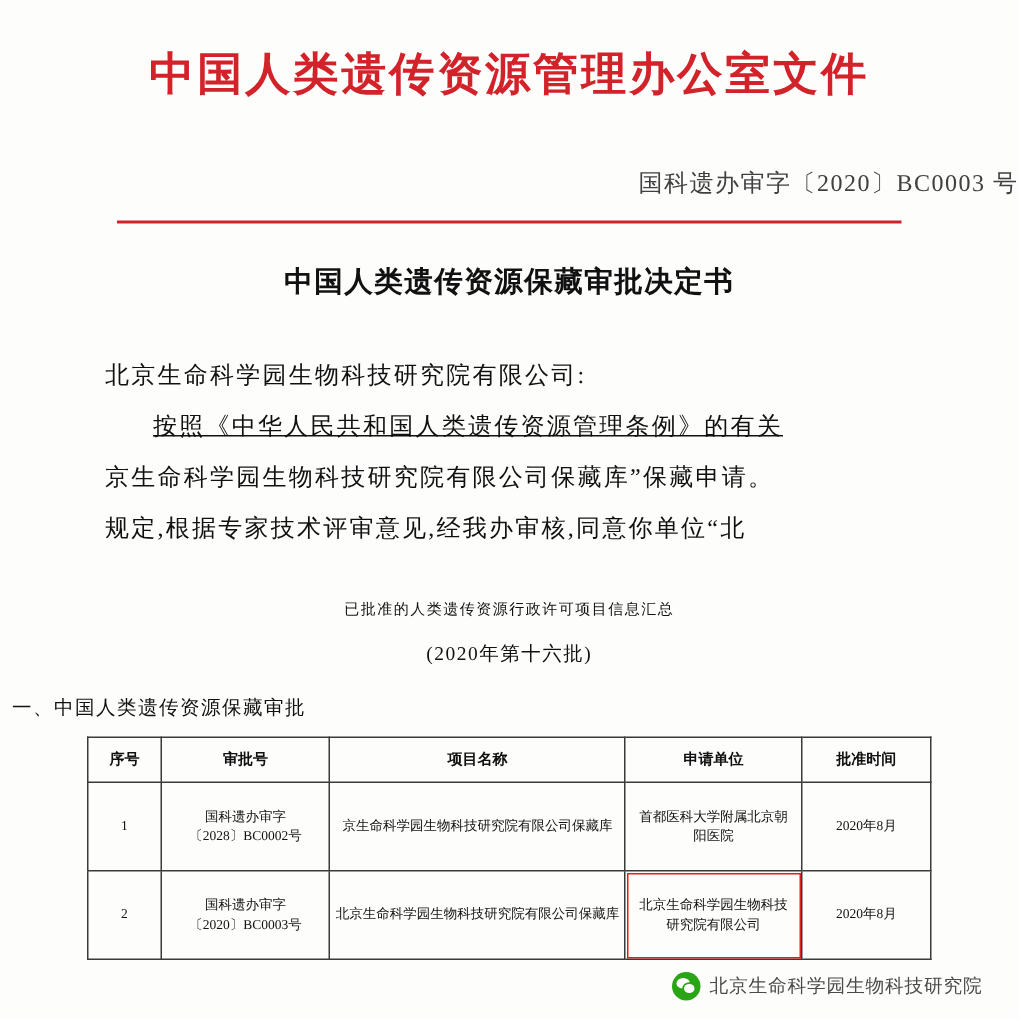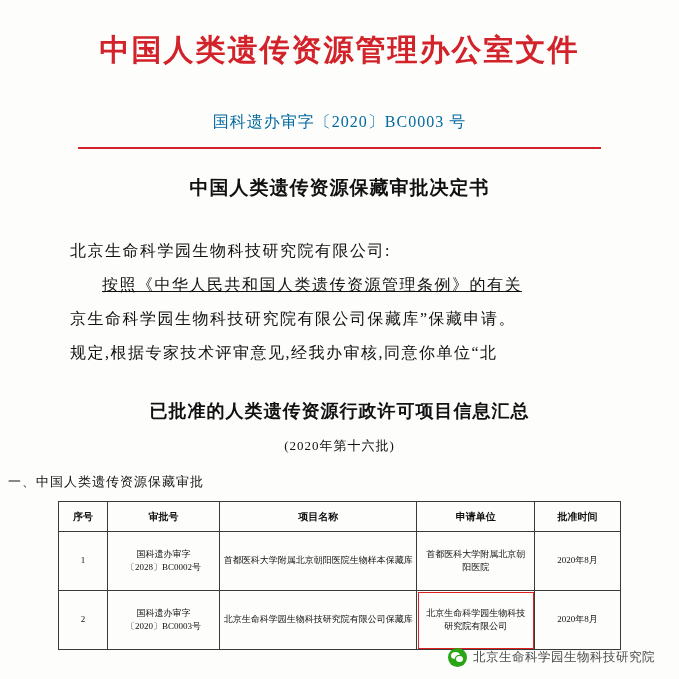--- a/index.html
+++ b/index.html
@@ -32,25 +32,25 @@
   .masthead-title {
     color: #d2232a;
     font-size: 30px;
     font-weight: bold;
     letter-spacing: 2px;
     font-family: "Liberation Serif", "DejaVu Serif", serif;
     line-height: 1.2;
   }
 
   .doc-number {
-    text-align: center;
+    text-align: right;
     font-size: 16px;
     margin-top: 44px;
     letter-spacing: 1px;
-    color: #0369a1;
+    color: #404040;
   }
 
   .red-rule {
     height: 2px;
     background: #d2232a;
     margin: 14px 78px 0 78px;
   }
 
   .doc-title {
     text-align: center;
@@ -72,22 +72,22 @@
     margin: 0 0 2px 0;
     text-align: justify;
   }
   .indent {
     text-indent: 2em;
     text-decoration: underline;
   }
 
   .section-heading {
     text-align: center;
-    font-size: 18px;
-    font-weight: bold;
+    font-size: 10px;
+    font-weight: normal;
     margin-top: 30px;
     letter-spacing: 1px;
     color: #111;
   }
   .section-sub {
     text-align: center;
     font-size: 13px;
     margin-top: 14px;
     letter-spacing: 1px;
     color: #111;
@@ -224,21 +224,21 @@
           <th class="col-date">批准时间</th>
         </tr>
       </thead>
       <tbody>
         <tr class="row-h1">
           <td class="cell-no">1</td>
           <td>
             <div>国科遗办审字</div>
             <div>〔2028〕BC0002号</div>
           </td>
-          <td>首都医科大学附属北京朝阳医院生物样本保藏库</td>
+          <td>京生命科学园生物科技研究院有限公司保藏库</td>
           <td>
             <div>首都医科大学附属北京朝</div>
             <div>阳医院</div>
           </td>
           <td class="cell-date">2020年8月</td>
         </tr>
         <tr class="row-h2">
           <td class="cell-no">2</td>
           <td>
             <div>国科遗办审字</div>

